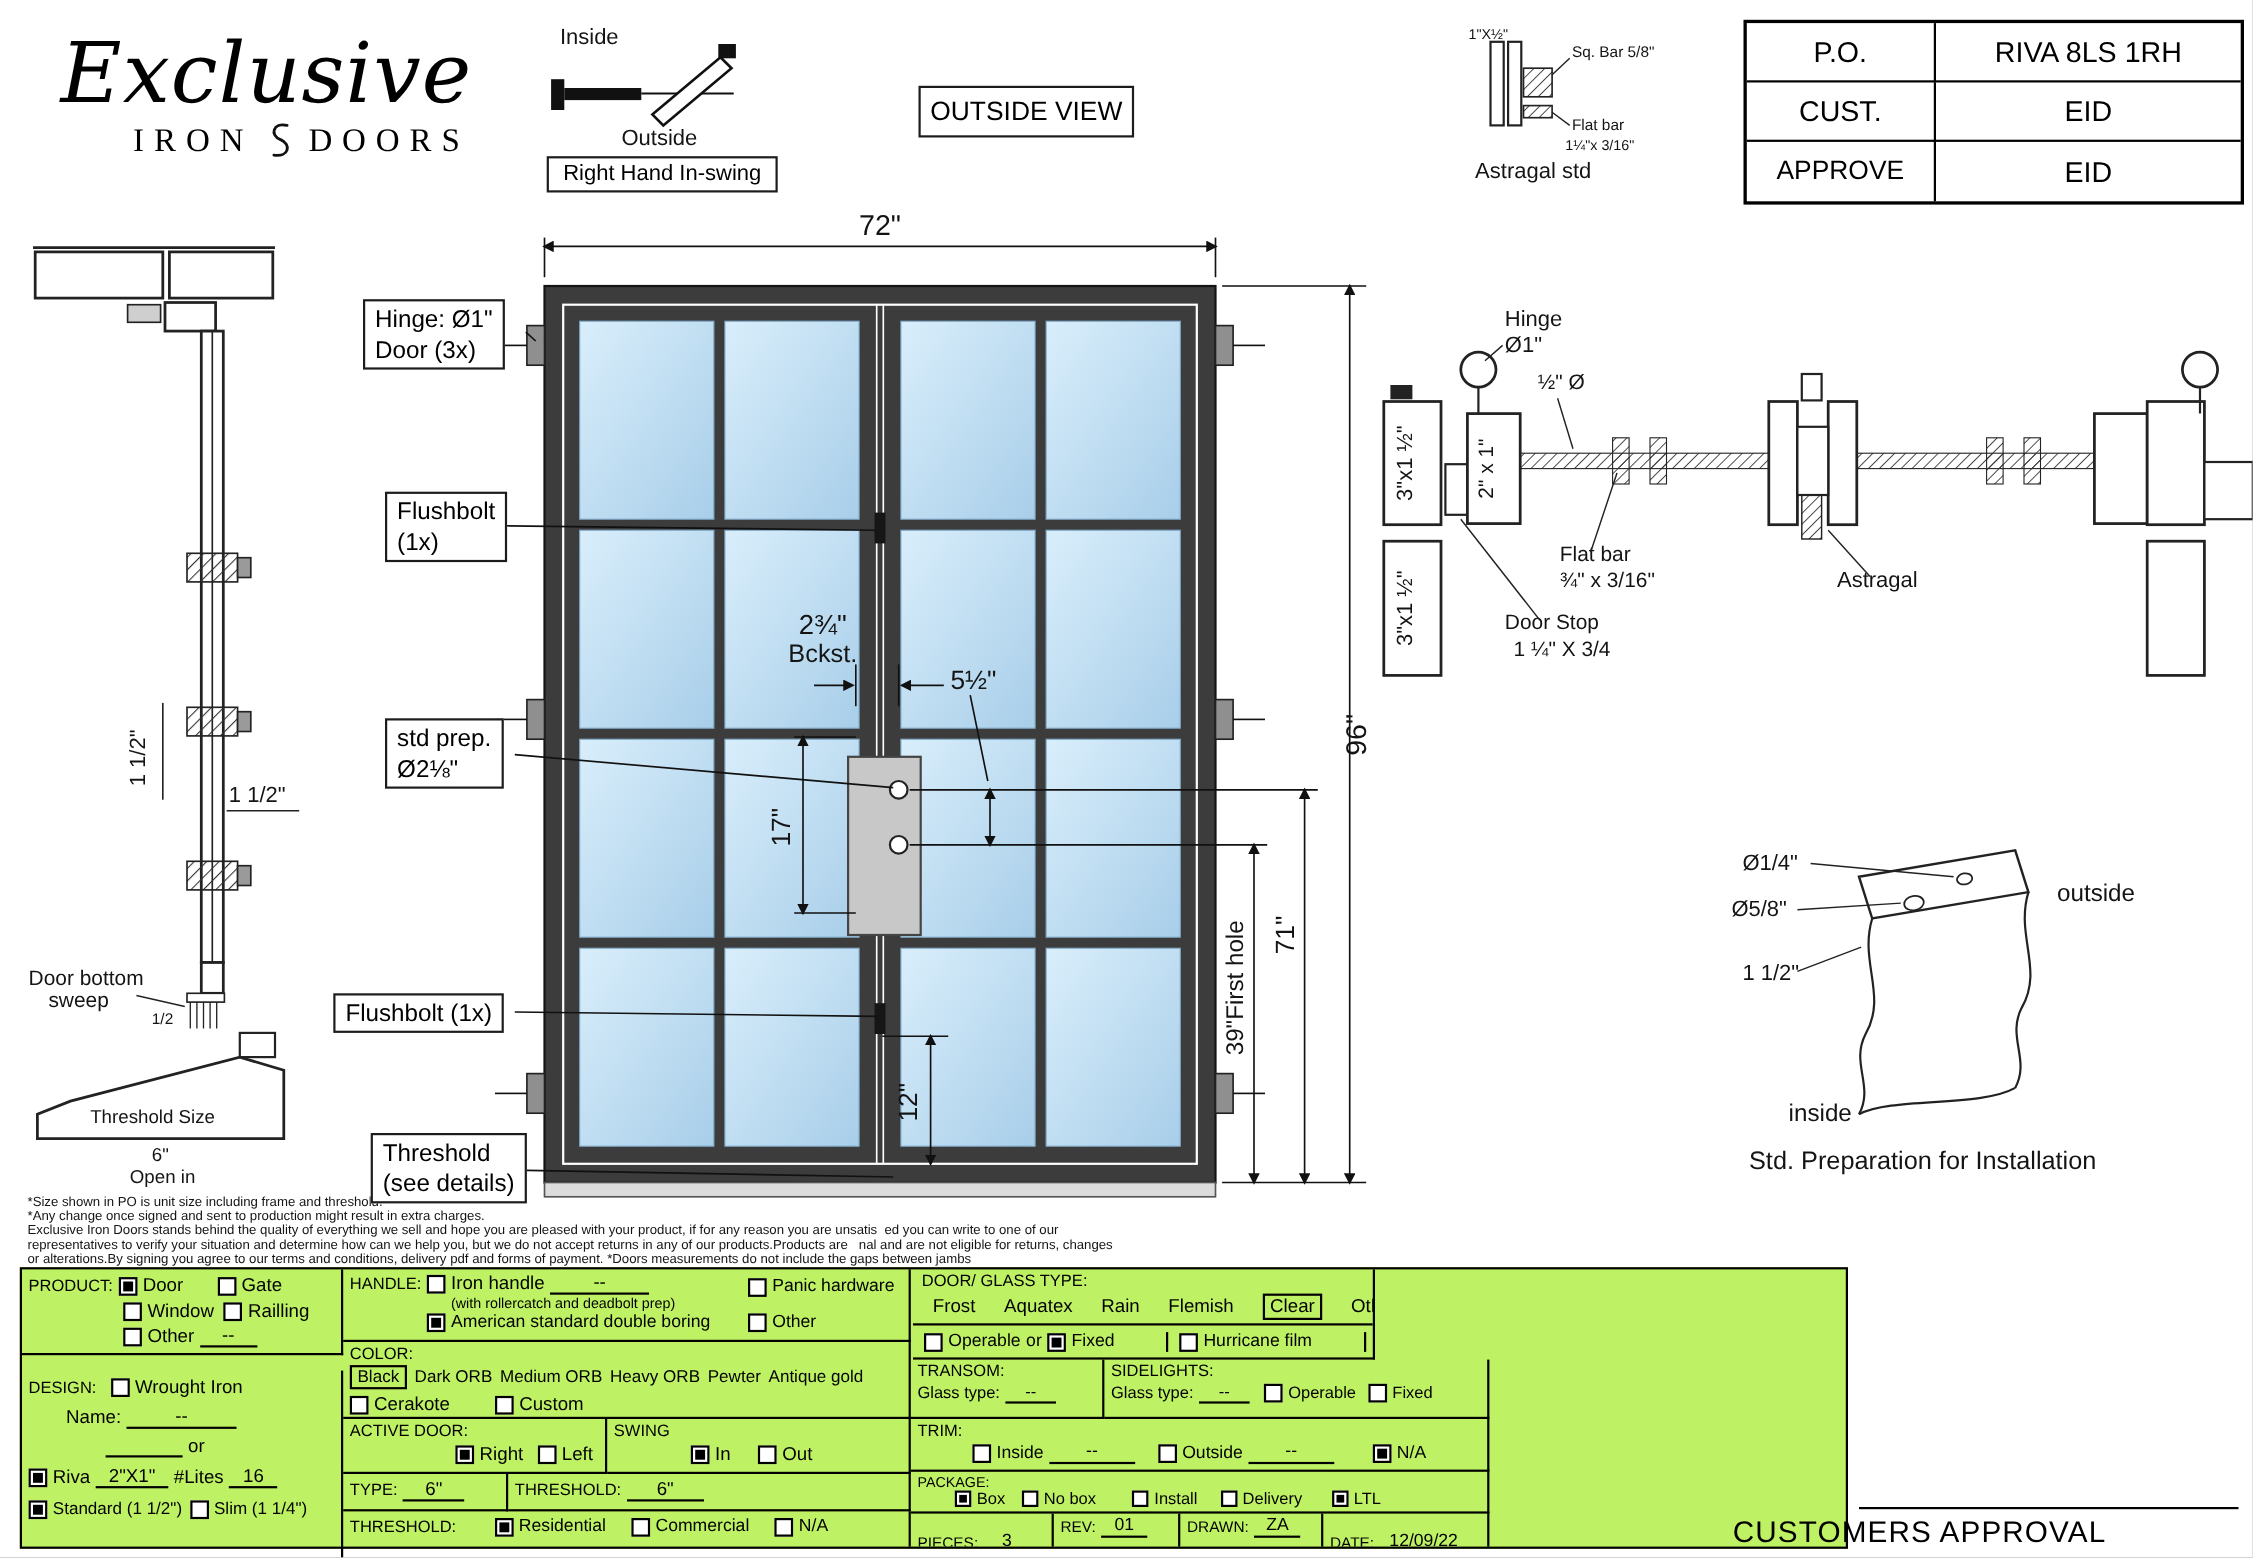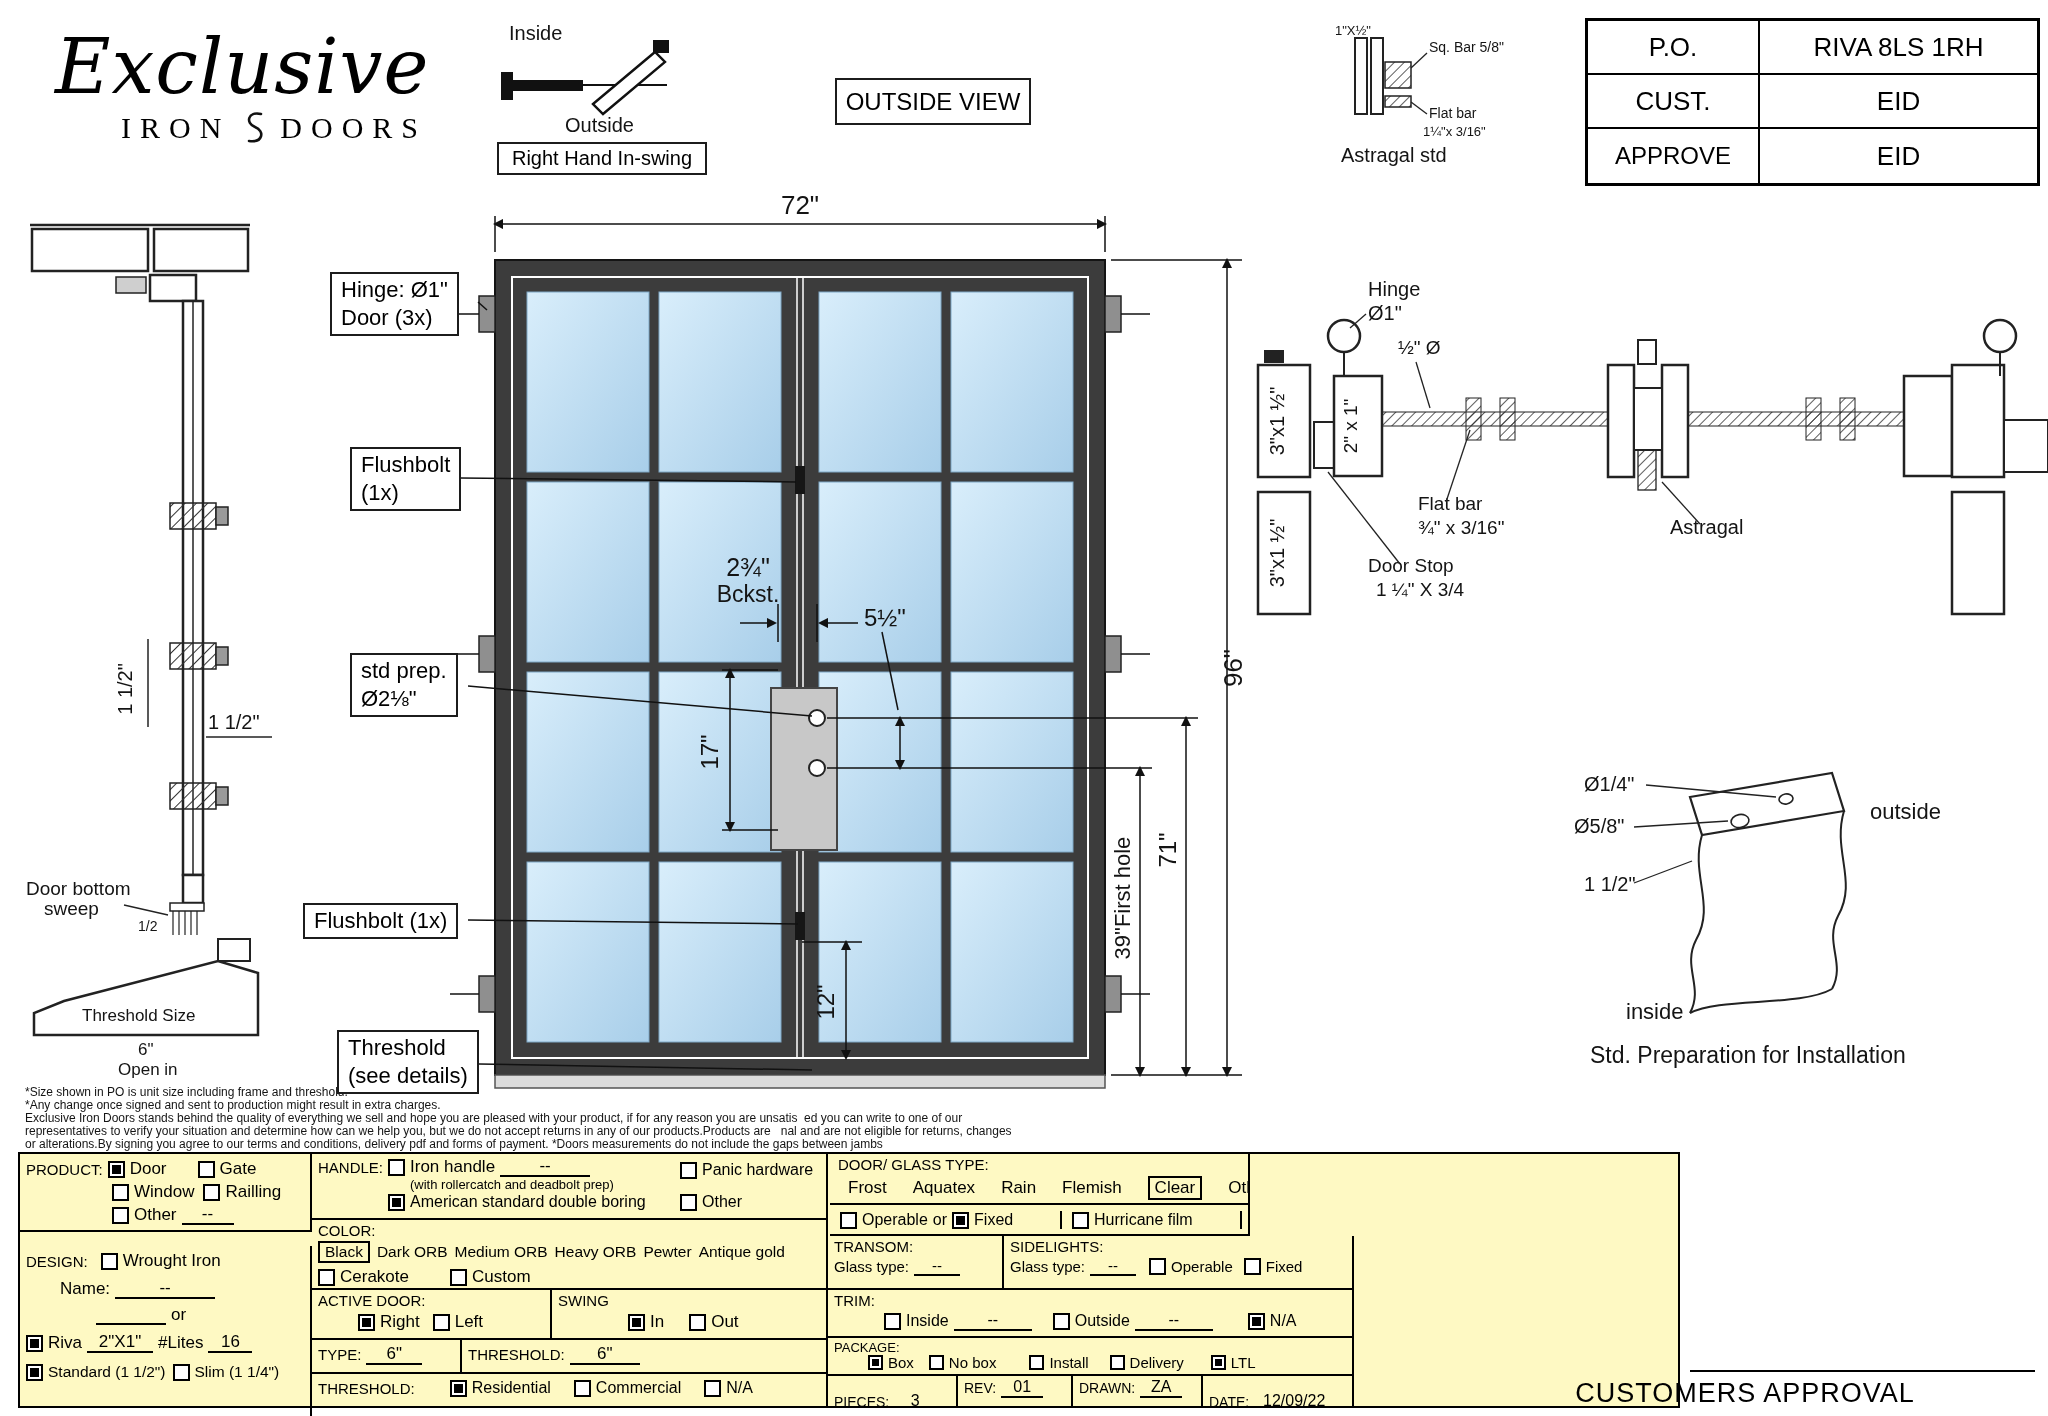--- a/index.html
+++ b/index.html
@@ -6,21 +6,21 @@
   body{margin:0;background:#9a9a9a}
   #canvas{position:relative;width:2048px;height:1416px;background:#fff;
           font-family:"Liberation Sans",sans-serif;color:#000;overflow:hidden}
   .abs{position:absolute}
   svg.d{position:absolute;overflow:visible}
   svg text{font-family:"Liberation Sans",sans-serif;fill:#141414}
   .lblbox{position:absolute;border:2px solid #1c1c1c;background:#fff;padding:2px 9px;
           font-size:22px;line-height:28px;white-space:nowrap;z-index:5}
   .vbox{position:absolute;border:2px solid #1c1c1c;background:#fff;text-align:center;z-index:5}
   
-  #form{position:absolute;left:18px;top:1152px;width:1662px;height:256px;border:2px solid #000;background:#fef9c3}
+  #form{position:absolute;left:18px;top:1152px;width:1662px;height:256px;border:2px solid #000;background:#bef264}
   .cell{position:absolute;border-right:2px solid #000;border-bottom:2px solid #000;padding:2px 6px;font-size:17px;overflow:hidden}
   .cell.noR{border-right:none}.cell.noB{border-bottom:none}
   .row{display:flex;align-items:center;gap:5px;margin:3px 0;white-space:nowrap}
   .slabel{font-size:15px}
   .cb{display:inline-block;flex:none;width:17px;height:17px;border:2px solid #000;background:#fff;position:relative;vertical-align:-3px}
   .cb.checked::after{content:"";position:absolute;inset:2px;background:#000}
   .cbS{width:15px;height:15px}
   .optbox{padding:0 5px;border:2px solid transparent;white-space:nowrap}
   .optbox.checked{border-color:#000}
   .ul{display:inline-block;border-bottom:2px solid #000;text-align:center;padding:0 4px;line-height:1.05}
@@ -432,21 +432,21 @@
       <div class="row" style="margin-top:4px">
         <span class="cb"></span>
         <span>Cerakote</span>
         <span class="cb" style="margin-left:36px"></span>
         <span>Custom</span>
       </div>
     </div>
 
     <div class="cell" style="left:292px;top:136px;width:240px;height:50px">
       <div class="slabel">ACTIVE DOOR:</div>
-      <div class="row" style="margin-left:40px">
+      <div class="row" style="margin-left:96px">
         <span class="cb checked"></span>
         <span>Right</span>
         <span class="cb" style="margin-left:8px"></span>
         <span>Left</span>
       </div>
     </div>
     <div class="cell" style="left:532px;top:136px;width:276px;height:50px">
       <div class="slabel">SWING</div>
       <div class="row" style="margin-left:70px">
         <span class="cb checked"></span>

